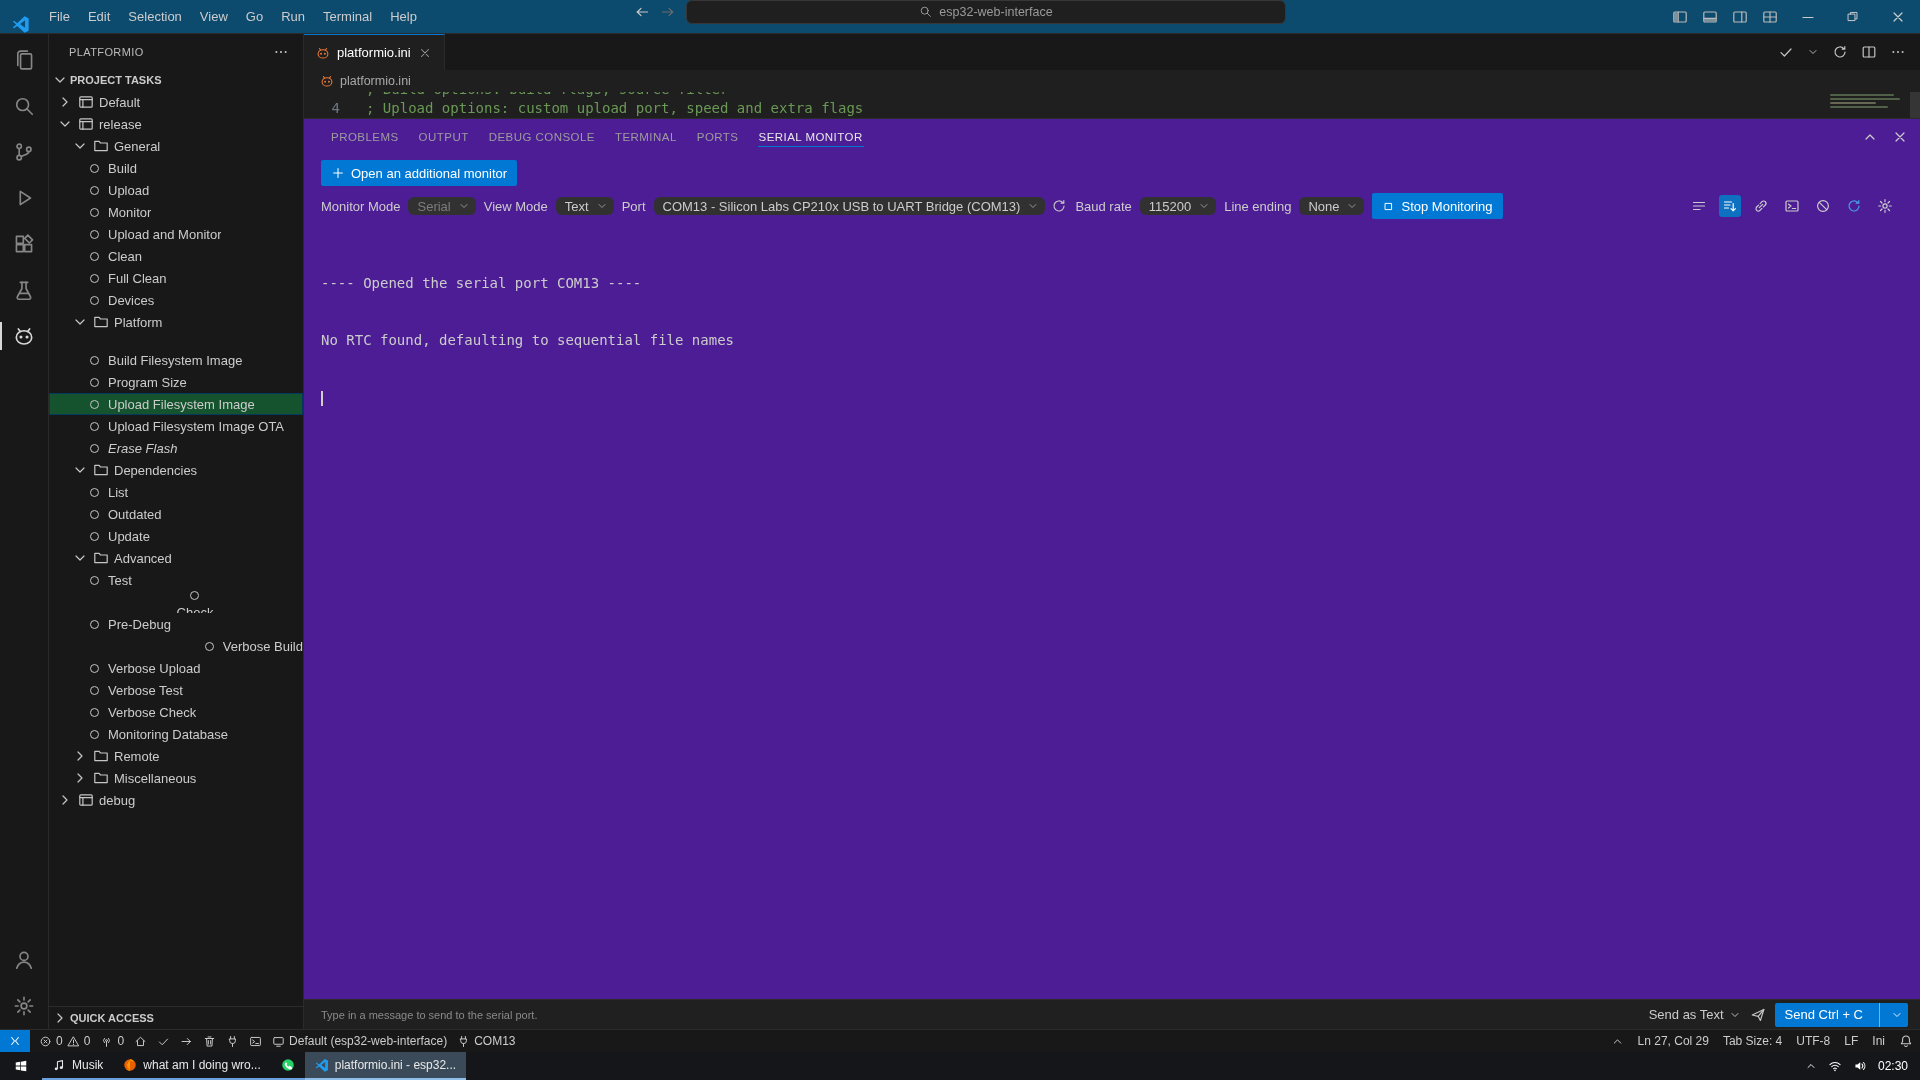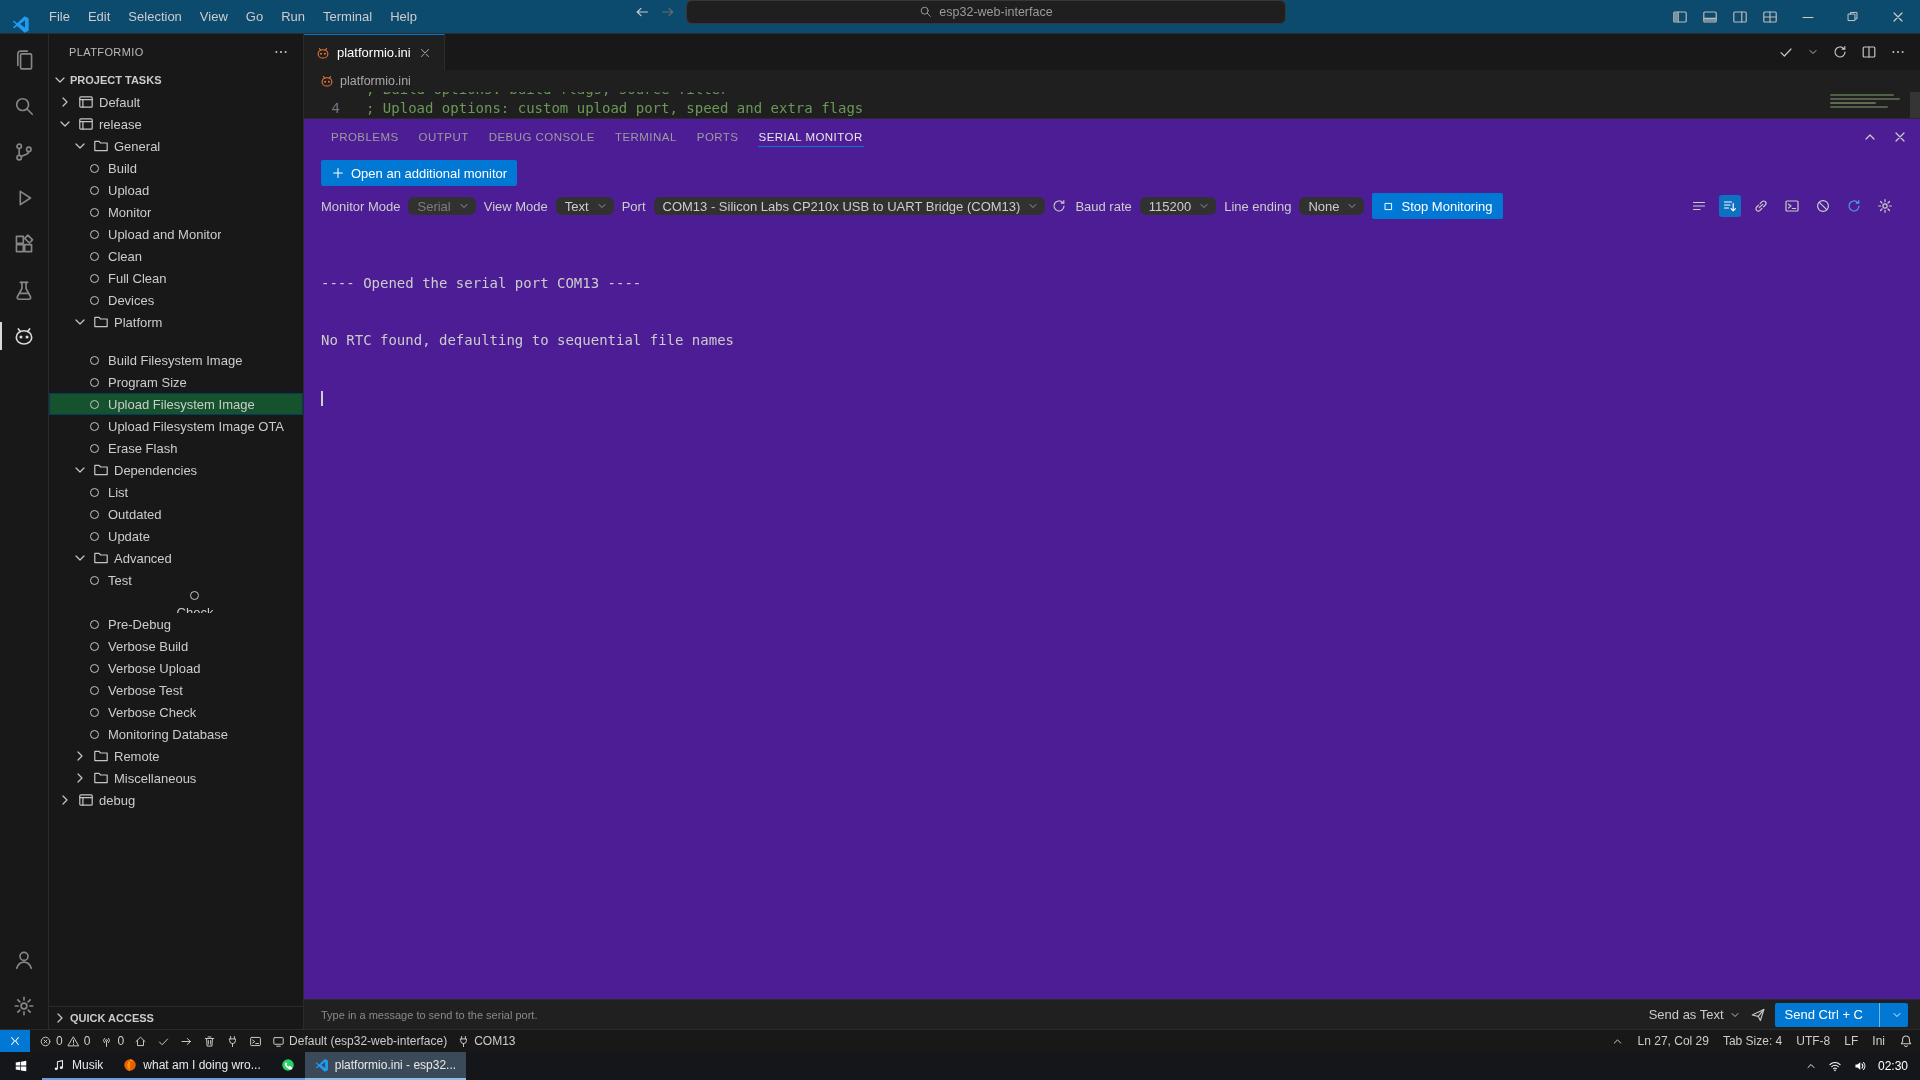--- a/index.html
+++ b/index.html
@@ -401,21 +401,21 @@
             <span class="tree-label">Program Size</span>
           </div>
           <div class="tree-row selected" style="padding-left: 38px;">
             <span class="task-circle"></span>
             <span class="tree-label">Upload Filesystem Image</span>
           </div>
           <div class="tree-row" style="padding-left: 38px;">
             <span class="task-circle"></span>
             <span class="tree-label">Upload Filesystem Image OTA</span>
           </div>
-          <div class="tree-row" style="padding-left: 38px;">
+          <div class="tree-row" style="padding-left: 38px; font-style: italic;">
             <span class="task-circle"></span>
             <span class="tree-label">Erase Flash</span>
           </div>
           <div class="tree-row" style="padding-left: 23px;">
             <span class="icon twisty">
               <svg viewBox="0 0 16 16" fill="none" stroke="currentColor" stroke-width="1.2" stroke-linecap="round" stroke-linejoin="round">
                 <path d="M4 6l4 4 4-4"></path>
               </svg>
             </span>
             <span class="icon tree-ic">
@@ -455,21 +455,21 @@
             <span class="tree-label">Test</span>
           </div>
           <div class="tree-row" style="padding-left: 38px; flex-direction: column;">
             <span class="task-circle"></span>
             <span class="tree-label">Check</span>
           </div>
           <div class="tree-row" style="padding-left: 38px;">
             <span class="task-circle"></span>
             <span class="tree-label">Pre-Debug</span>
           </div>
-          <div class="tree-row" style="padding-left: 38px;">
+          <div class="tree-row" style="padding-left: 38px; justify-content: flex-end;">
             <span class="task-circle"></span>
             <span class="tree-label">Verbose Build</span>
           </div>
           <div class="tree-row" style="padding-left: 38px;">
             <span class="task-circle"></span>
             <span class="tree-label">Verbose Upload</span>
           </div>
           <div class="tree-row" style="padding-left: 38px;">
             <span class="task-circle"></span>
             <span class="tree-label">Verbose Test</span>

